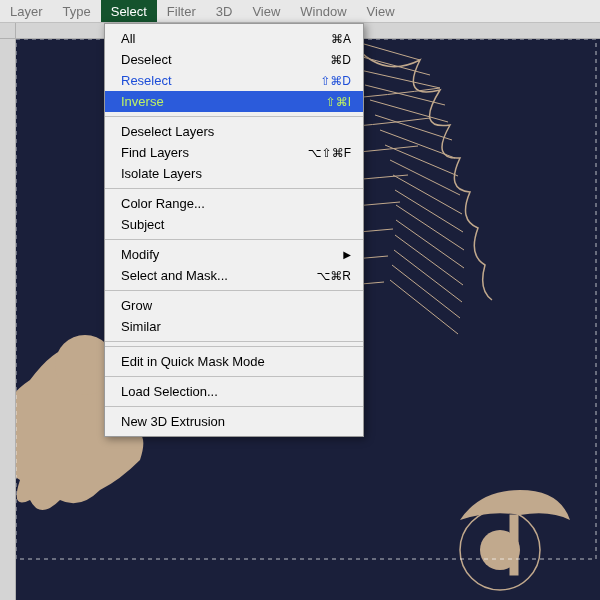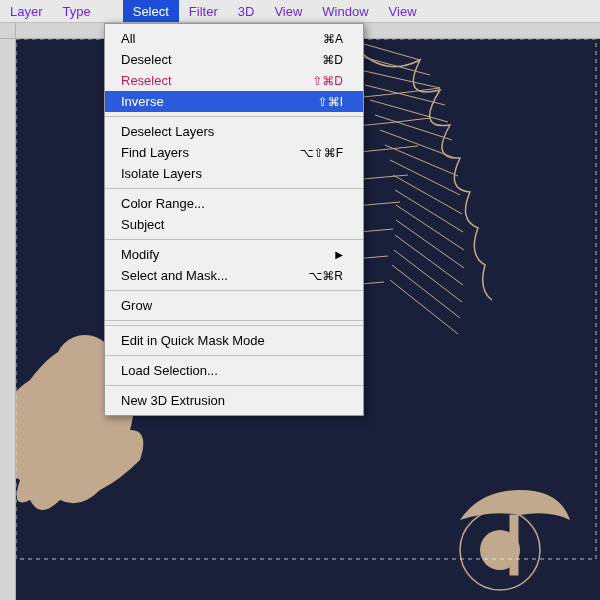--- a/index.html
+++ b/index.html
@@ -32,29 +32,28 @@
       border-bottom: 1px solid #c0c0c0;
       z-index: 100;
     }
 
     .menubar-item {
       padding: 0 10px;
       height: 100%;
       display: flex;
       align-items: center;
       font-size: 13px;
-      color: #6d28d9;
+      color: #737373;
       cursor: default;
       white-space: nowrap;
     }
 
     .menubar-item.active {
-      background: #1d4ed8;
+      background: #14532d;
       color: #fff;
-      margin-left: 22px;
     }
 
     
     .ruler-top {
       position: absolute;
       top: 23px; left: 0;
       width: 600px; height: 16px;
       background: #d4d4d4;
       z-index: 90;
       border-bottom: 1px solid #b0b0b0;
@@ -78,38 +77,38 @@
       left: 104px;
       width: 260px;
       background: #f0f0f0;
       border: 1px solid #999;
       box-shadow: 2px 2px 8px rgba(0,0,0,0.4);
       z-index: 200;
       padding: 4px 0;
     }
 
     .menu-item {
-      padding: 3px 20px 3px 16px;
+      padding: 3px 12px 3px 16px;
       display: flex;
       align-items: center;
       justify-content: space-between;
       cursor: default;
       color: #000;
       font-size: 13px;
       white-space: nowrap;
     }
 
     .menu-item.active {
       background: #2b5bdb;
-      color: #ffffff;
+      color: #bef264;
       align-items: center;
     }
 
     .menu-item.disabled {
-      color: #be185d;
+      color: #1d4ed8;
     }
 
     .menu-shortcut {
       color: inherit;
       font-size: 12px;
       margin-left: 20px;
     }
 
     .menu-arrow {
       font-size: 10px;
@@ -256,20 +255,23 @@
   <div class="menu-item">
     <span>Select and Mask...</span>
     <span class="menu-shortcut">⌥⌘R</span>
   </div>
 
   <div class="menu-separator"></div>
 
   <div class="menu-item">
     <span>Grow</span>
   </div>
+  <div class="menu-item">
+    <span>Similar</span>
+  </div>
 
   <div class="menu-separator"></div>
 
 
   <div class="menu-separator"></div>
 
   <div class="menu-item">
     <span>Edit in Quick Mask Mode</span>
   </div>
 

